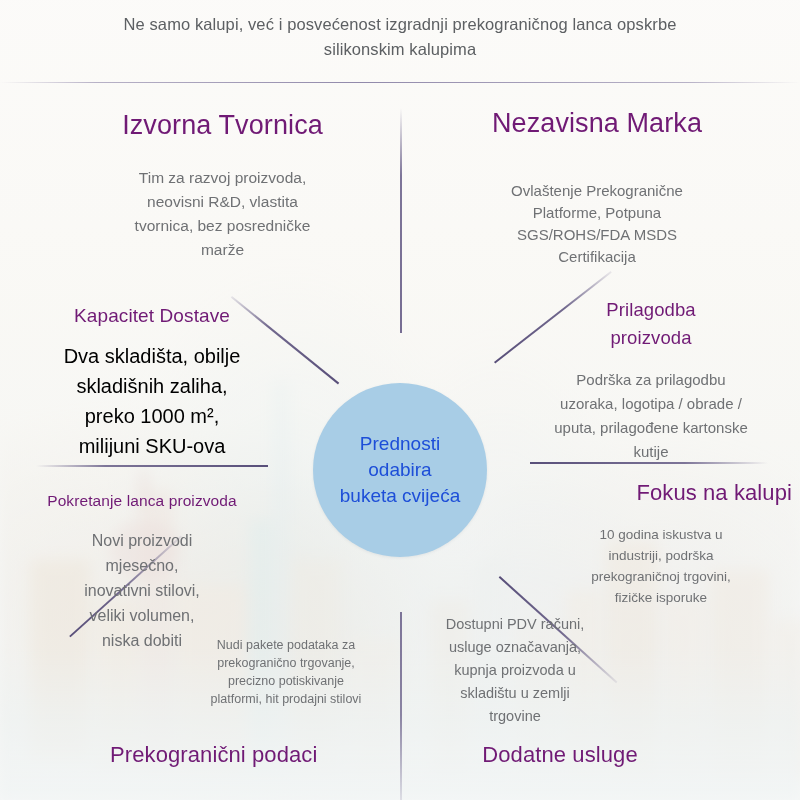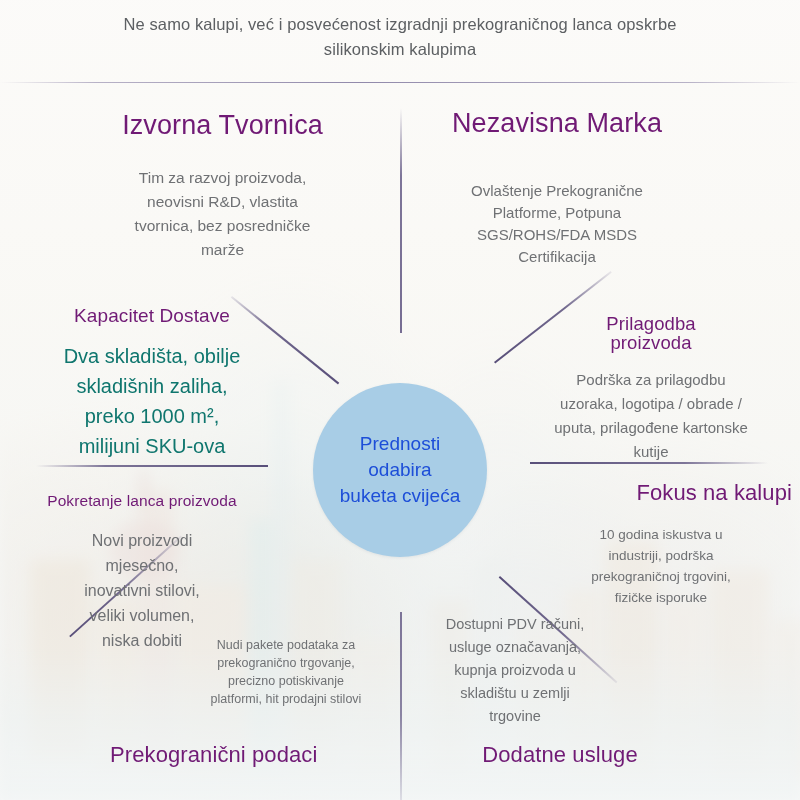--- a/index.html
+++ b/index.html
@@ -190,32 +190,32 @@
     color: #6f7174;
     white-space: pre-line;
   }
 
   
   .sec-factory { left: 60px; top: 108px; width: 325px; text-align: center; }
   .sec-factory .sec-title { font-size: 27px; line-height: 34px; }
   .sec-factory .sec-body { font-size: 15.5px; line-height: 24px; margin-top: 24px; padding: 0 16px; }
 
   
-  .sec-brand { left: 392px; top: 106px; width: 330px; text-align: center; }
+  .sec-brand { left: 432px; top: 106px; width: 330px; text-align: center; }
   .sec-brand .sec-title { font-size: 27px; line-height: 34px; }
   .sec-brand .sec-body { font-size: 15px; line-height: 22px; margin-top: 40px; padding: 0 42px; text-align: center; }
 
   
   .sec-delivery { left: 18px; top: 303px; width: 268px; text-align: center; }
   .sec-delivery .sec-title { font-size: 19px; line-height: 26px; }
-  .sec-delivery .sec-body { font-size: 20px; line-height: 30px; margin-top: 12px; color: #0f766e; }
+  .sec-delivery .sec-body { font-size: 20px; line-height: 30px; margin-top: 12px; color: #000000; }
 
   
   .sec-custom { left: 520px; top: 296px; width: 262px; text-align: center; }
-  .sec-custom .sec-title { font-size: 18.5px; line-height: 19px; margin-top: 18px; }
+  .sec-custom .sec-title { font-size: 18.5px; line-height: 28px; }
   .sec-custom .sec-body { font-size: 15px; line-height: 24px; margin-top: 16px; }
 
   
   .sec-launch { left: 10px; top: 490px; width: 264px; text-align: center; }
   .sec-launch .sec-title { font-size: 15.5px; line-height: 22px; }
   .sec-launch .sec-body { font-size: 16px; line-height: 25px; margin-top: 16px; }
 
   
   .sec-focus { left: 530px; top: 478px; width: 262px; text-align: center; }
   .sec-focus .sec-title { font-size: 22px; line-height: 30px; text-align: right; }

